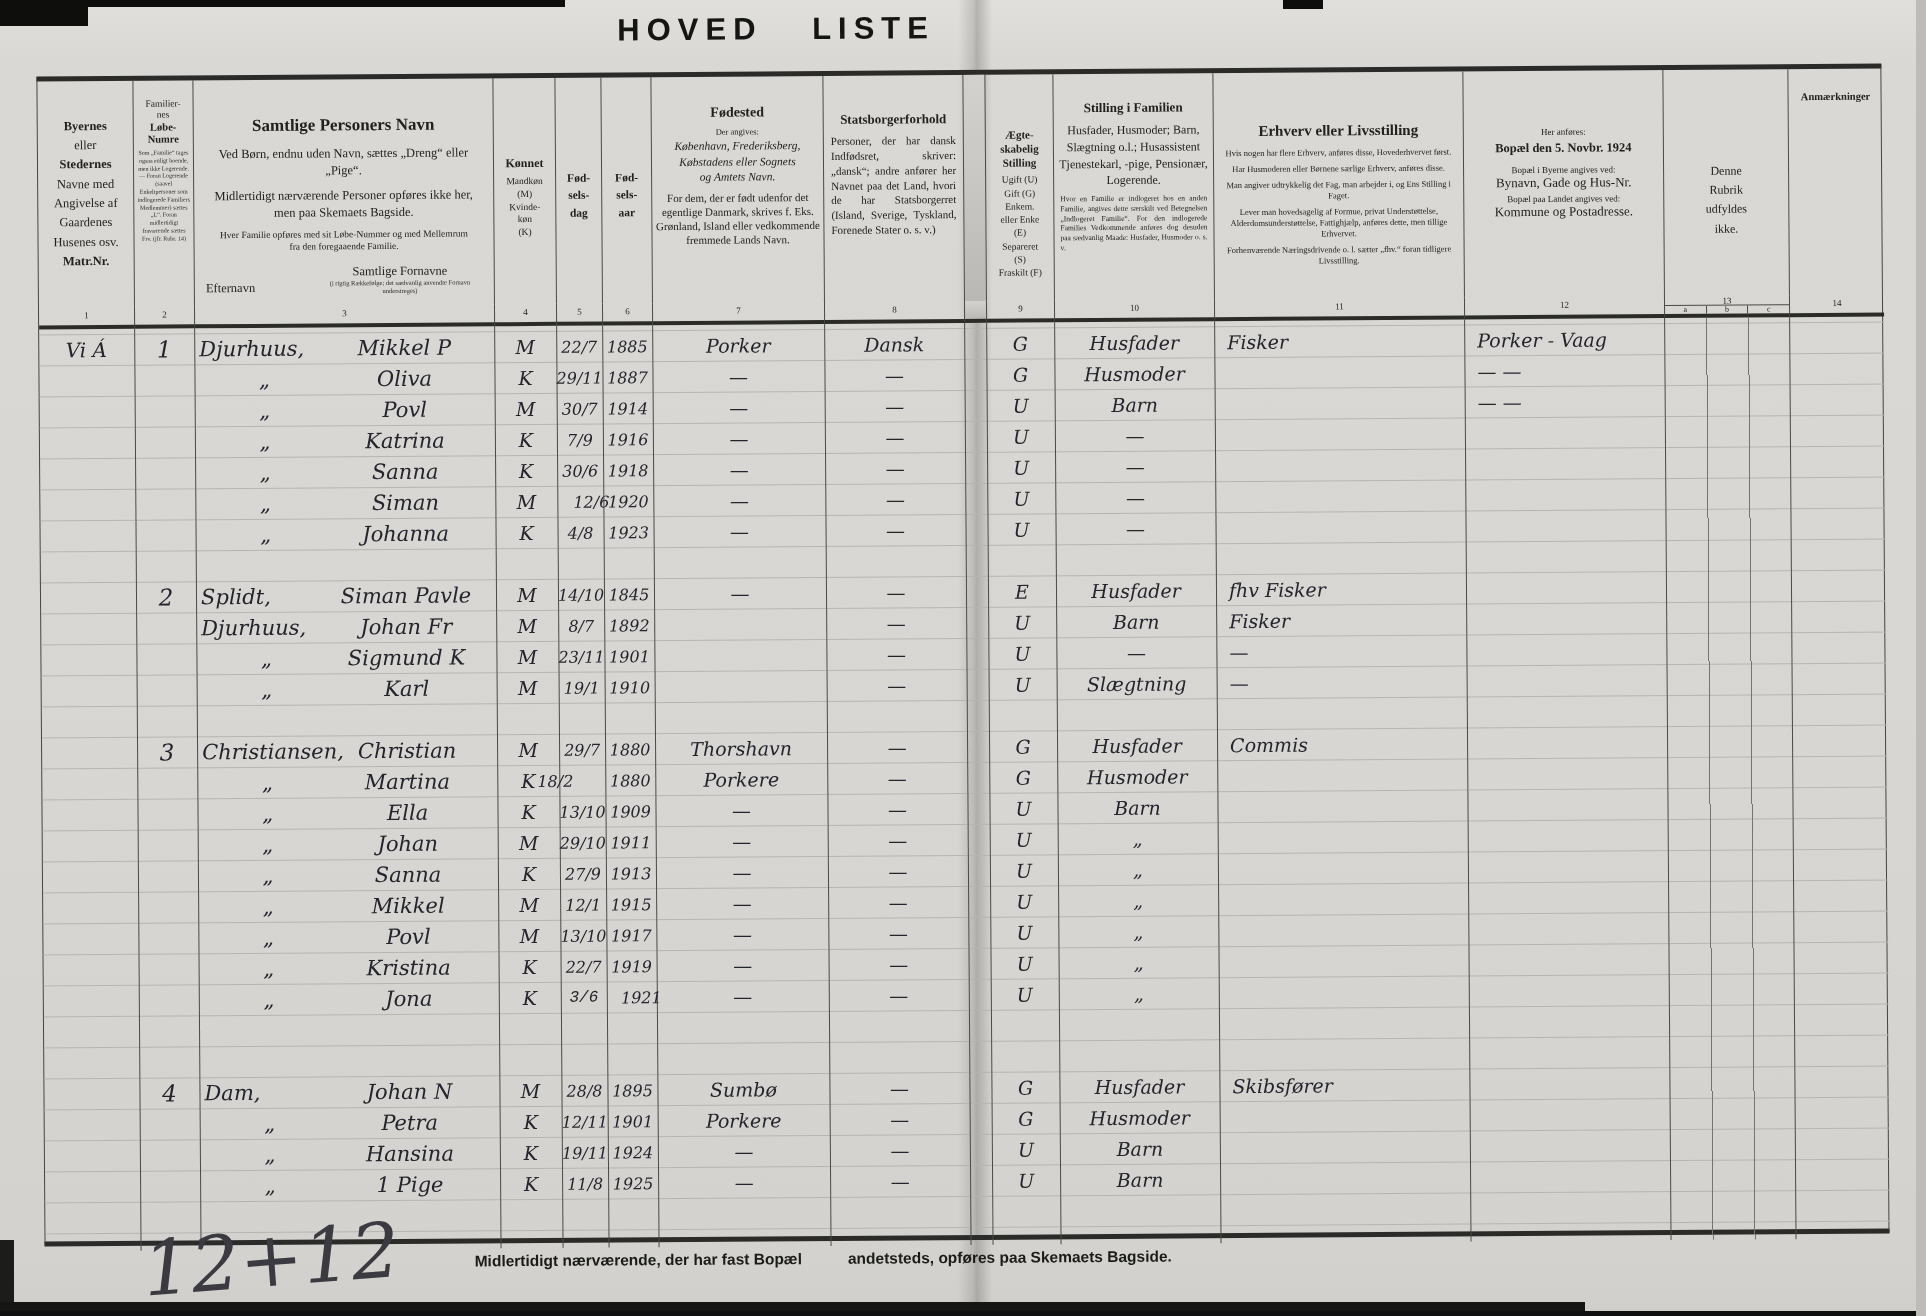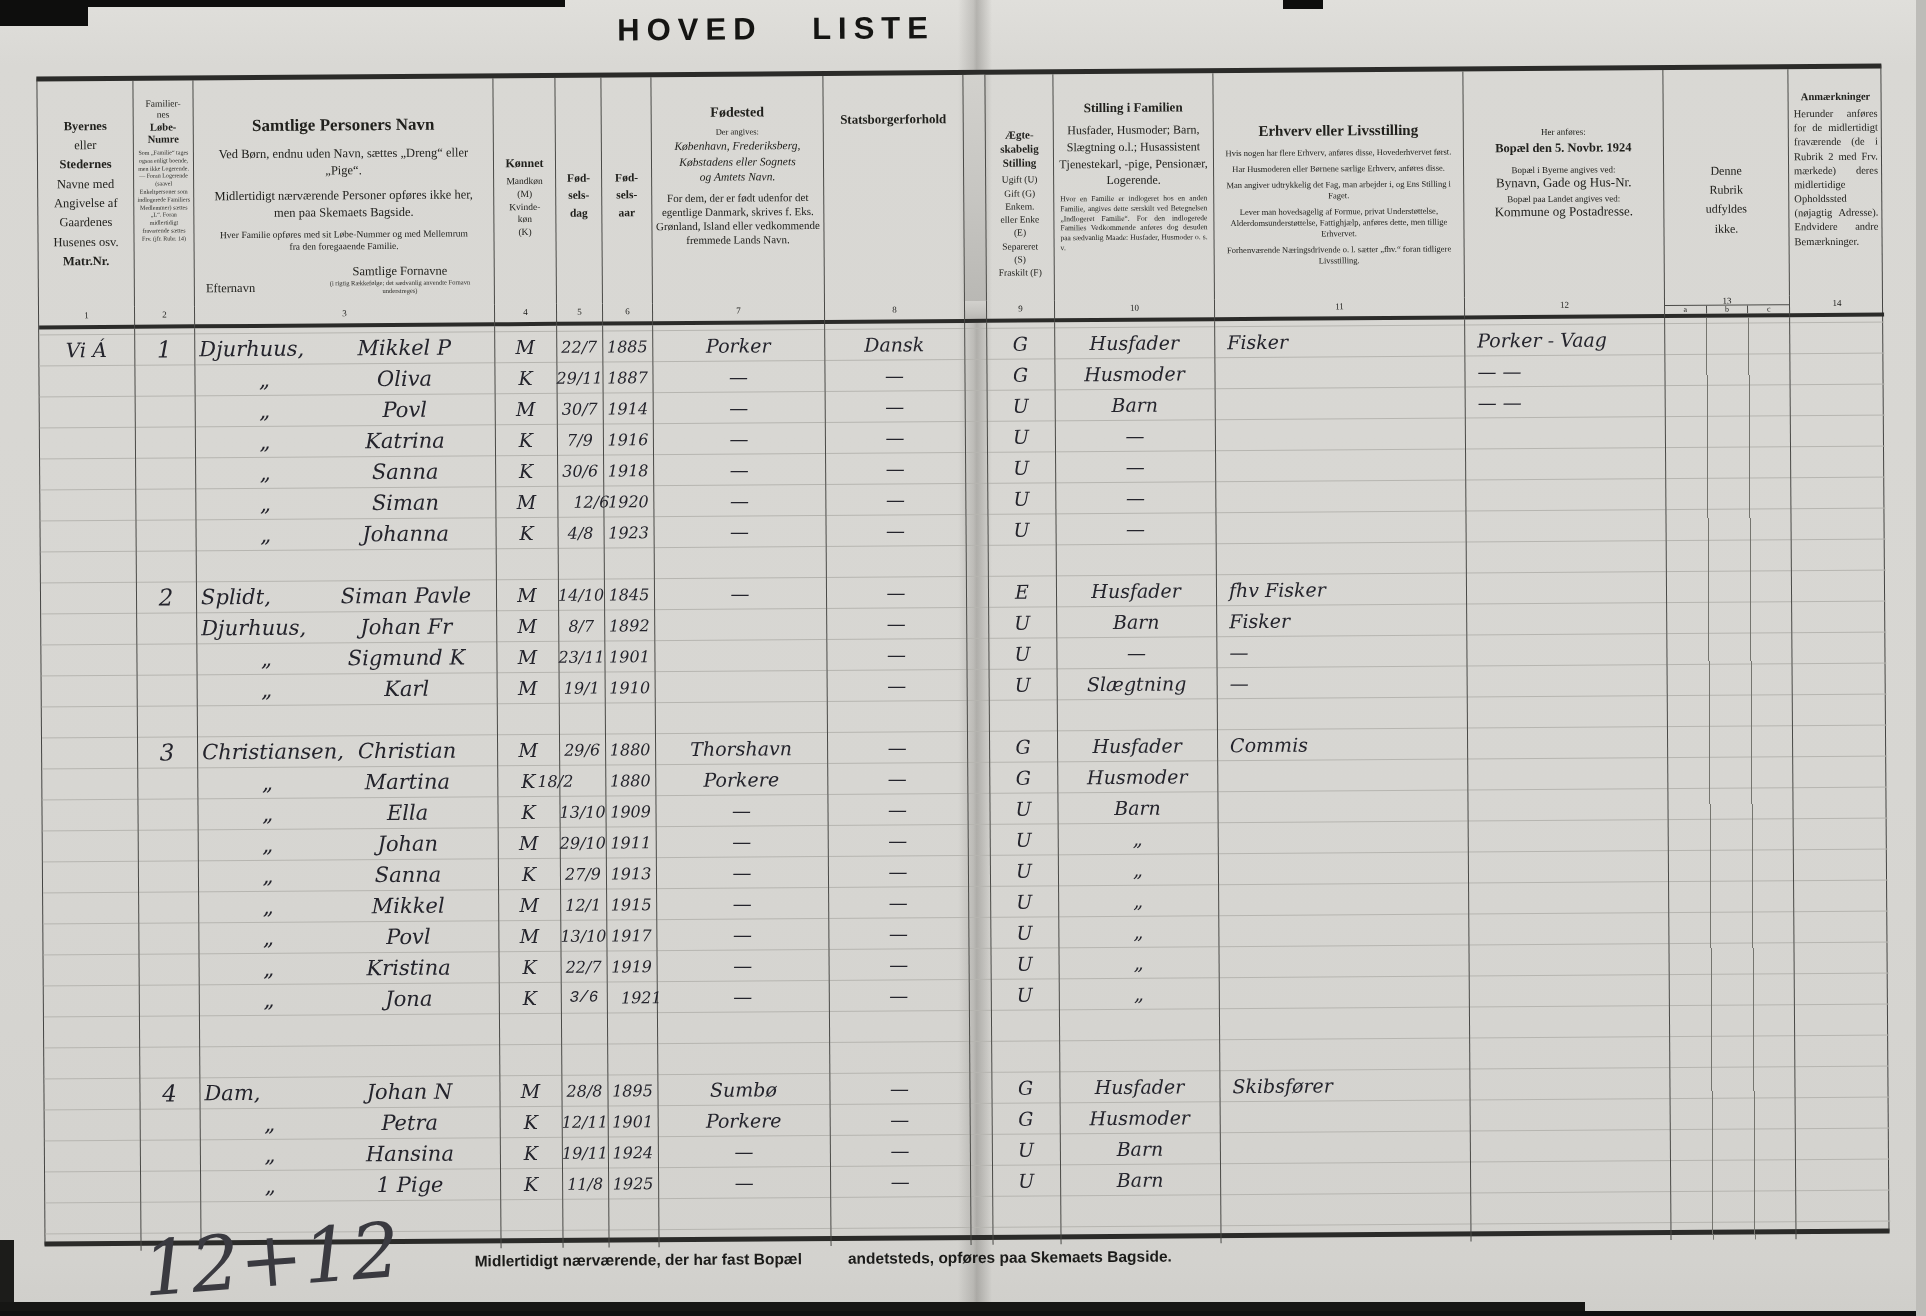--- a/index.html
+++ b/index.html
@@ -185,20 +185,21 @@
         <div class="c7s">Der angives:</div>
         <div class="c7i">
             <div>København, Frederiksberg,</div>
             <div>Købstadens eller Sognets</div>
             <div>og Amtets Navn.</div>
           </div>
         <div class="c7b">For dem, der er født udenfor det egentlige Danmark, skrives f. Eks. Grønland, Island eller vedkommende fremmede Lands Navn.</div>
       </div>
       <div class="hc c8">
         <div class="c8t">Statsborgerforhold</div>
+        <div class="c8b">Personer, der har dansk Indfødsret, skriver: „dansk“; andre anfører her Navnet paa det Land, hvori de har Statsborgerret (Island, Sverige, Tyskland, Forenede Stater o. s. v.)</div>
       </div>
       <div class="hc sp"></div>
       <div class="hc c9">
         <div class="c9t">
             <div>Ægte-</div>
             <div>skabelig</div>
             <div>Stilling</div>
           </div>
         <div class="c9o">
             <div>Ugift (U)</div>
@@ -237,21 +238,20 @@
       <div class="hc c13">
         <div class="c13l">
             <div>Denne</div>
             <div>Rubrik</div>
             <div>udfyldes</div>
             <div>ikke.</div>
           </div>
       </div>
       <div class="hc c14">
         <div class="c14t">Anmærkninger</div>
-        <div class="c14b">Herunder anføres for de midlertidigt fraværende (de i Rubrik 2 med Frv. mærkede) deres midlertidige Opholdssted (nøjagtig Adresse). Endvidere andre Bemærkninger.</div>
       </div>
 
       <div class="nc nb">1</div>
       <div class="nc">2</div>
       <div class="nc">3</div>
       <div class="nc">4</div>
       <div class="nc">5</div>
       <div class="nc">6</div>
       <div class="nc">7</div>
       <div class="nc">8</div>
@@ -391,21 +391,21 @@
           <div class="hw hw-date" style="left: 517px; width: 46px; top: 347px; text-align: center;">19/1</div>
           <div class="hw hw-date" style="left: 563px; width: 50px; top: 347px; text-align: center;">1910</div>
           <div class="hw" style="left: 785px; width: 140px; top: 347px; text-align: center;">—</div>
           <div class="hw" style="left: 947px; width: 68px; top: 347px; text-align: center;">U</div>
           <div class="hw" style="left: 1015px; width: 160px; top: 347px; text-align: center;">Slægtning</div>
           <div class="hw" style="left: 1188px; width: 237px; top: 347px; text-align: left;">—</div>
           <div class="hw hw-number" style="left: 95px; width: 60px; top: 409px; text-align: center;">3</div>
           <div class="hw hw-name" style="left: 160px; width: 125px; top: 409px; text-align: left;">Christiansen,</div>
           <div class="hw hw-name" style="left: 270px; width: 190px; top: 409px; text-align: center;">Christian</div>
           <div class="hw" style="left: 455px; width: 62px; top: 409px; text-align: center;">M</div>
-          <div class="hw hw-date" style="left: 517px; width: 46px; top: 409px; text-align: center;">29/6</div>
+          <div class="hw hw-date" style="left: 517px; width: 46px; top: 409px; text-align: center;">29/7</div>
           <div class="hw hw-date" style="left: 563px; width: 50px; top: 409px; text-align: center;">1880</div>
           <div class="hw" style="left: 613px; width: 172px; top: 409px; text-align: center;">Thorshavn</div>
           <div class="hw" style="left: 785px; width: 140px; top: 409px; text-align: center;">—</div>
           <div class="hw" style="left: 947px; width: 68px; top: 409px; text-align: center;">G</div>
           <div class="hw" style="left: 1015px; width: 160px; top: 409px; text-align: center;">Husfader</div>
           <div class="hw" style="left: 1188px; width: 237px; top: 409px; text-align: left;">Commis</div>
           <div class="hw hw-name" style="left: 195px; width: 60px; top: 440px; text-align: center;">„</div>
           <div class="hw hw-name" style="left: 270px; width: 190px; top: 440px; text-align: center;">Martina</div>
           <div class="hw" style="left: 455px; width: 62px; top: 440px; text-align: center;">K</div>
           <div class="hw hw-date" style="left: 490px; width: 46px; top: 440px; text-align: center;">18/2</div>

